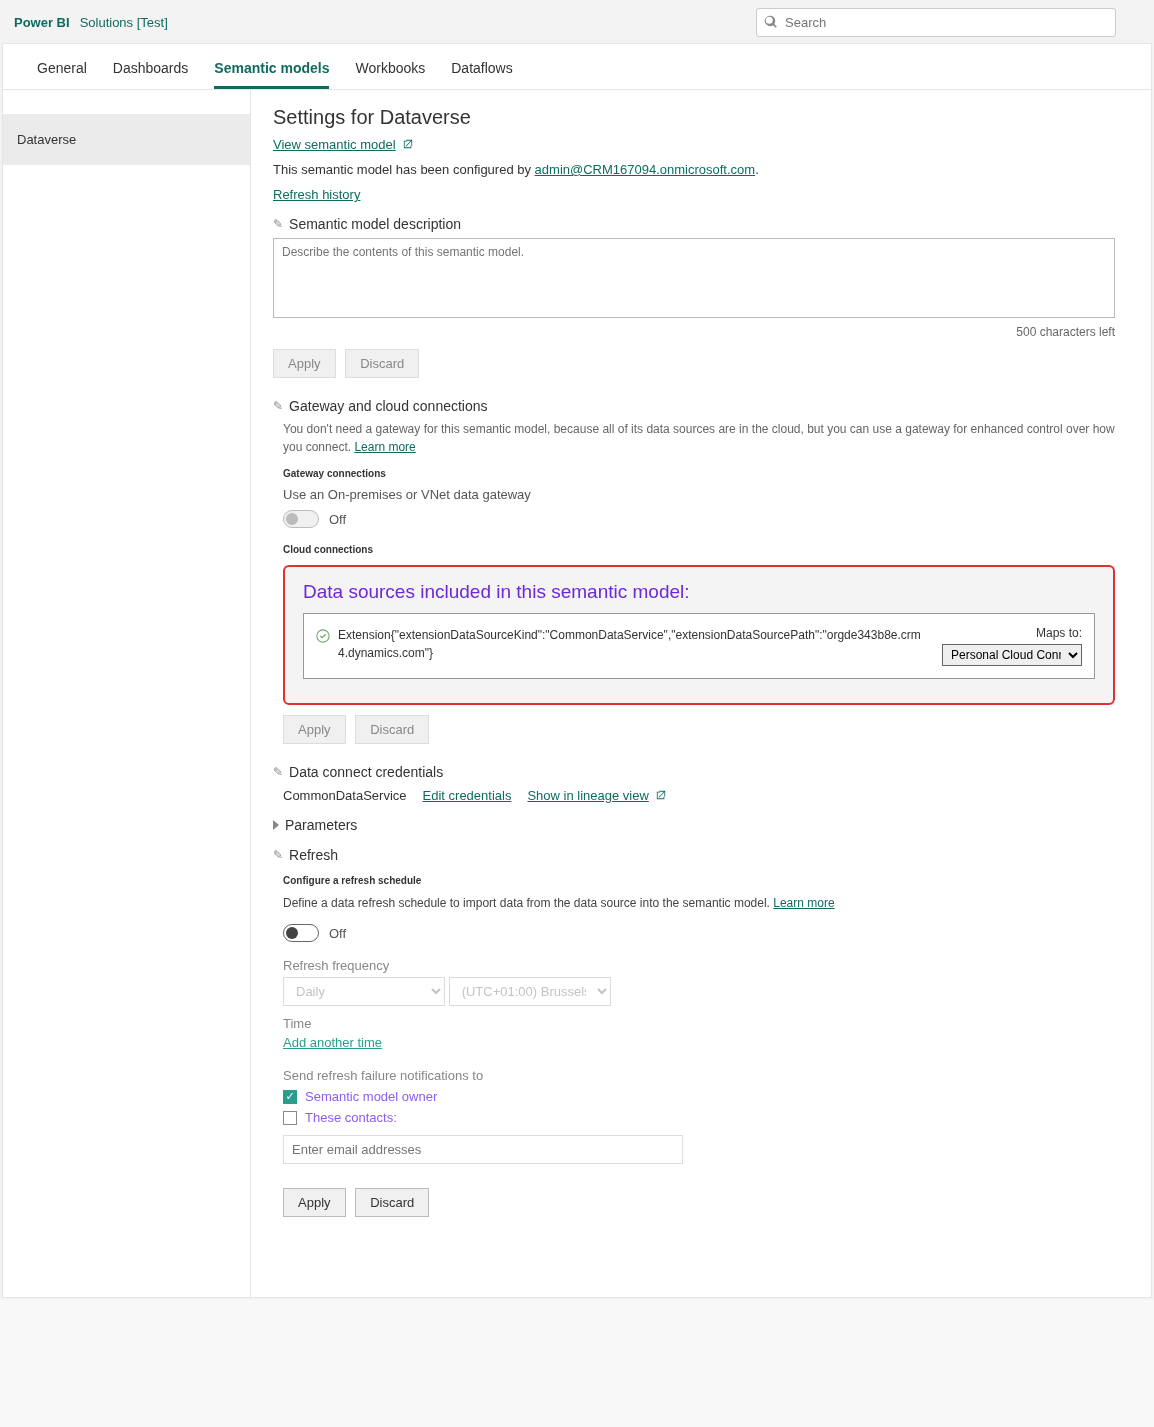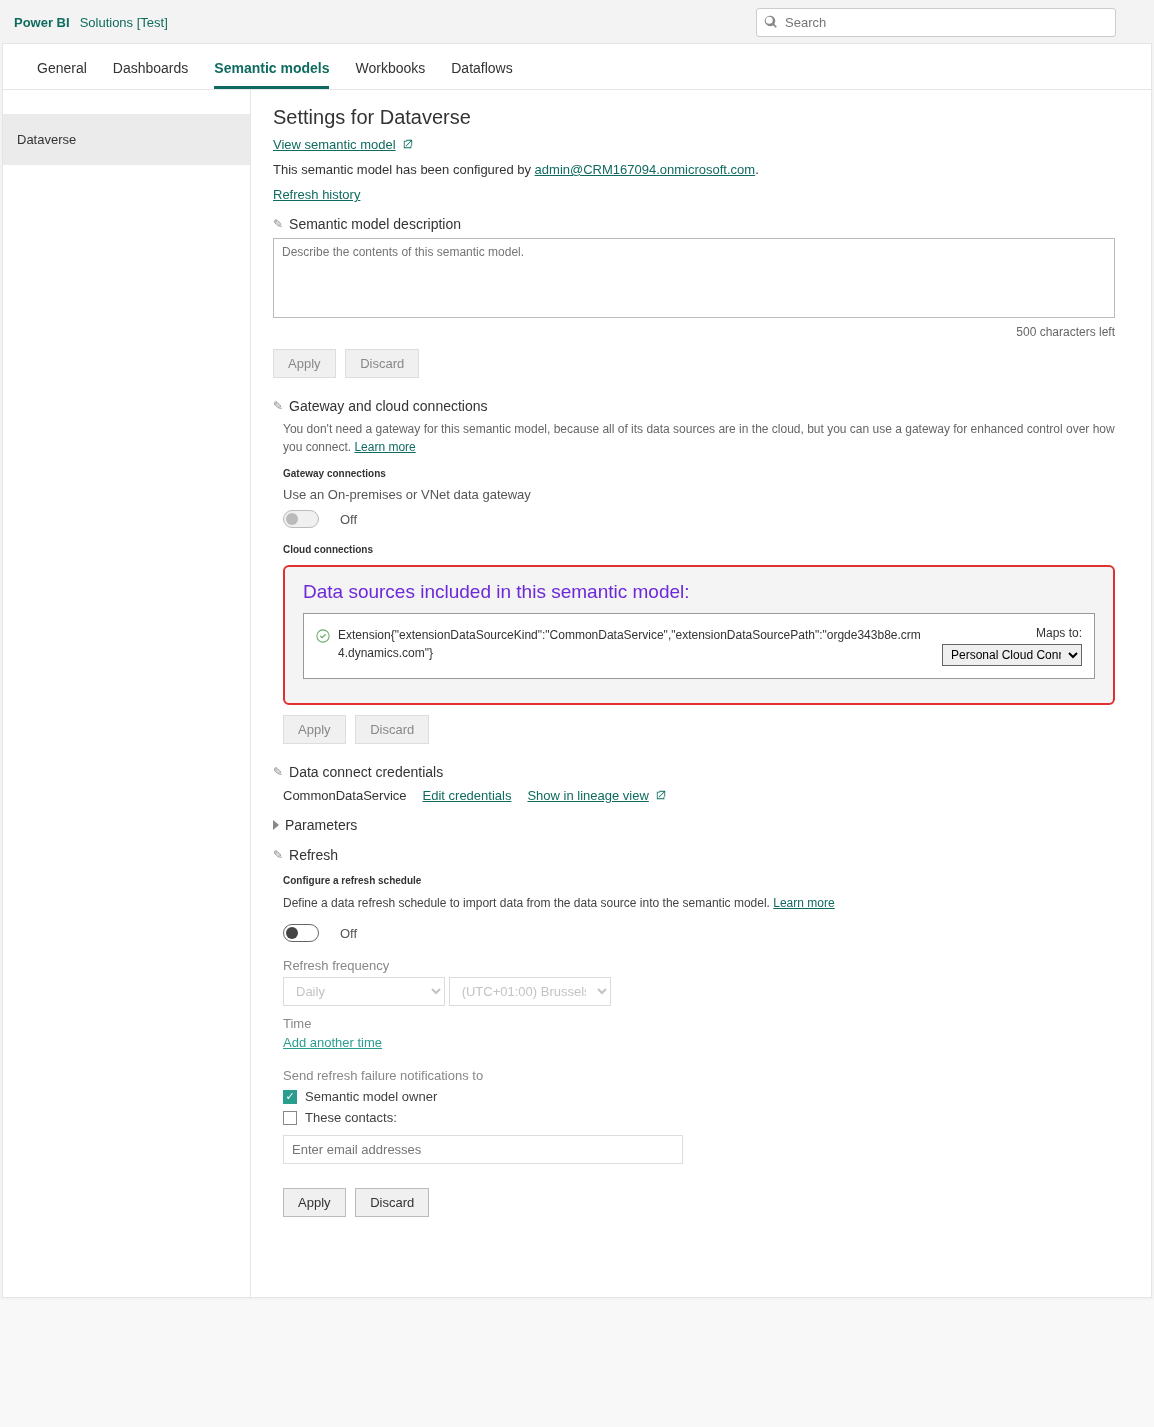--- a/index.html
+++ b/index.html
@@ -29,21 +29,21 @@
 .tri { display: inline-block; width: 0; height: 0; margin-right: 6px; border-left: 5px solid transparent; border-right: 5px solid transparent; border-top: 6px solid #888; transform: rotate(0deg); }
 .tri.collapsed { border-top: none; border-bottom: none; border-left: 6px solid #888; border-right: none; border-top: 5px solid transparent; border-bottom: 5px solid transparent; }
 .pencil { color: #888; margin-right: 6px; font-size: 12px; }
 .textarea { width: 100%; height: 80px; border: 1px solid #bbb; padding: 6px 8px; font-size: 12px; resize: none; color: #888; font-family: inherit; }
 .char-count { text-align: right; font-size: 12px; color: #666; margin-top: 4px; }
 .btn-row { margin: 10px 0 20px; }
 .btn { background: #f0f0f0; border: 1px solid #ddd; padding: 6px 14px; font-size: 13px; cursor: pointer; margin-right: 6px; color: #888; }
 .btn.enabled { color: #333; border-color: #bbb; }
 .note { font-size: 12px; color: #666; line-height: 1.5; margin-bottom: 12px; }
 .subhead { font-weight: 600; font-size: 10px; margin: 12px 0 8px; color: #333; }
-.toggle-row { display: flex; align-items: center; gap: 21px; margin: 8px 0 16px; }
+.toggle-row { display: flex; align-items: center; gap: 10px; margin: 8px 0 16px; }
 .toggle { width: 36px; height: 18px; background: #f0f0f0; border: 1px solid #bbb; border-radius: 10px; position: relative; cursor: pointer; }
 .toggle::after { content: ""; position: absolute; width: 12px; height: 12px; background: #bbb; border-radius: 50%; top: 2px; left: 2px; }
 .toggle.dark { background: #fff; border-color: #666; }
 .toggle.dark::after { background: #444; }
 .toggle-label { font-size: 13px; color: #555; }
 .red-box { border: 2px solid #e03030; border-radius: 6px; padding: 14px 18px 24px; background: #f4f4f4; margin: 10px 0 6px; }
 .ds-label { font-size: 19px; color: #6d28d9; margin-bottom: 10px; }
 .ds-row { background: #fff; border: 1px solid #999; padding: 12px; display: flex; gap: 8px; align-items: flex-start; }
 .check-icon { width: 14px; height: 14px; margin-top: 3px; flex-shrink: 0; }
 .check-icon svg { width: 14px; height: 14px; }
@@ -52,21 +52,21 @@
 .maps-label { font-size: 12px; color: #333; margin-bottom: 4px; }
 .maps-select { border: 1px solid #666; padding: 2px 4px; font-size: 12px; width: 140px; }
 .cred-row { display: flex; gap: 16px; align-items: baseline; font-size: 13px; margin: 8px 0 12px; }
 .field-label { font-size: 13px; color: #888; margin: 10px 0 4px; }
 .select-dis { border: 1px solid #ccc; padding: 5px 8px; font-size: 13px; color: #aaa; width: 162px; background: #fff; }
 .teal-link { color: #2a9d8f; text-decoration: underline; cursor: pointer; font-size: 13px; }
 .checkbox-row { display: flex; align-items: center; gap: 8px; margin: 6px 0; }
 .cb { width: 14px; height: 14px; border: 1px solid #888; display: inline-flex; align-items: center; justify-content: center; background: #fff; cursor: pointer; }
 .cb.checked { background: #2a9d8f; border-color: #2a9d8f; }
 .cb.checked::after { content: "✓"; color: #fff; font-size: 11px; line-height: 1; }
-.cb-label { font-size: 13px; color: #404040; }
+.cb-label { font-size: 13px; color: #8b5cf6; }
 .email-input { width: 400px; border: 1px solid #ddd; padding: 6px 8px; font-size: 13px; color: #ccc; margin-top: 4px; }
 .indent { padding-left: 10px; }
 </style>
 </head>
 <body>
 
 <div class="shell">
   <div class="topbar">
     <span class="brand">Power BI</span>
     <span class="workspace">Solutions [Test]</span>

